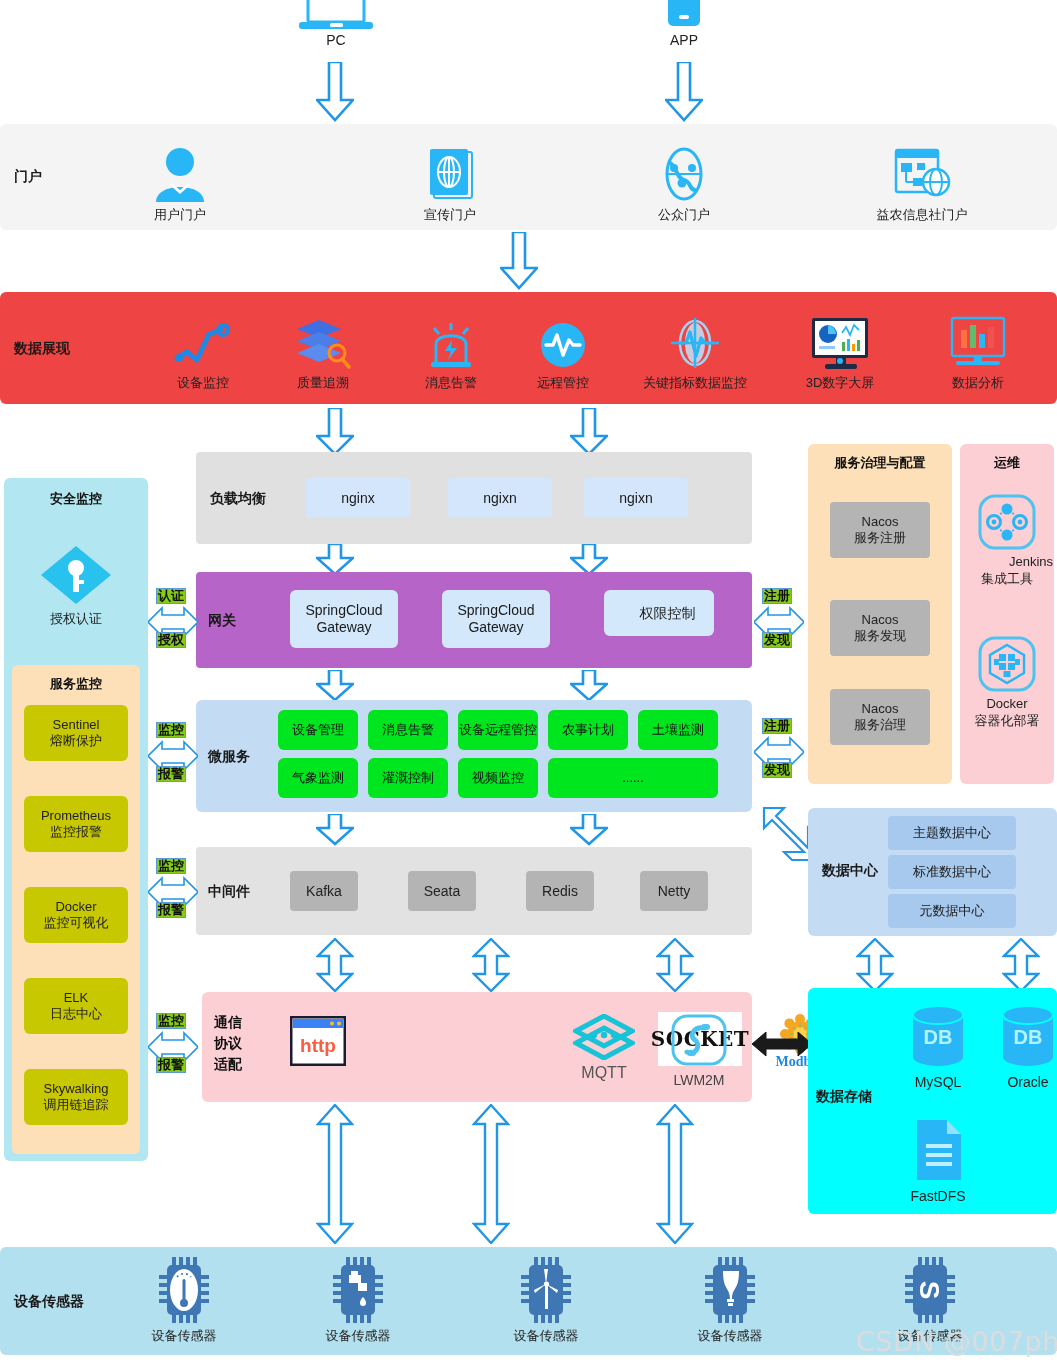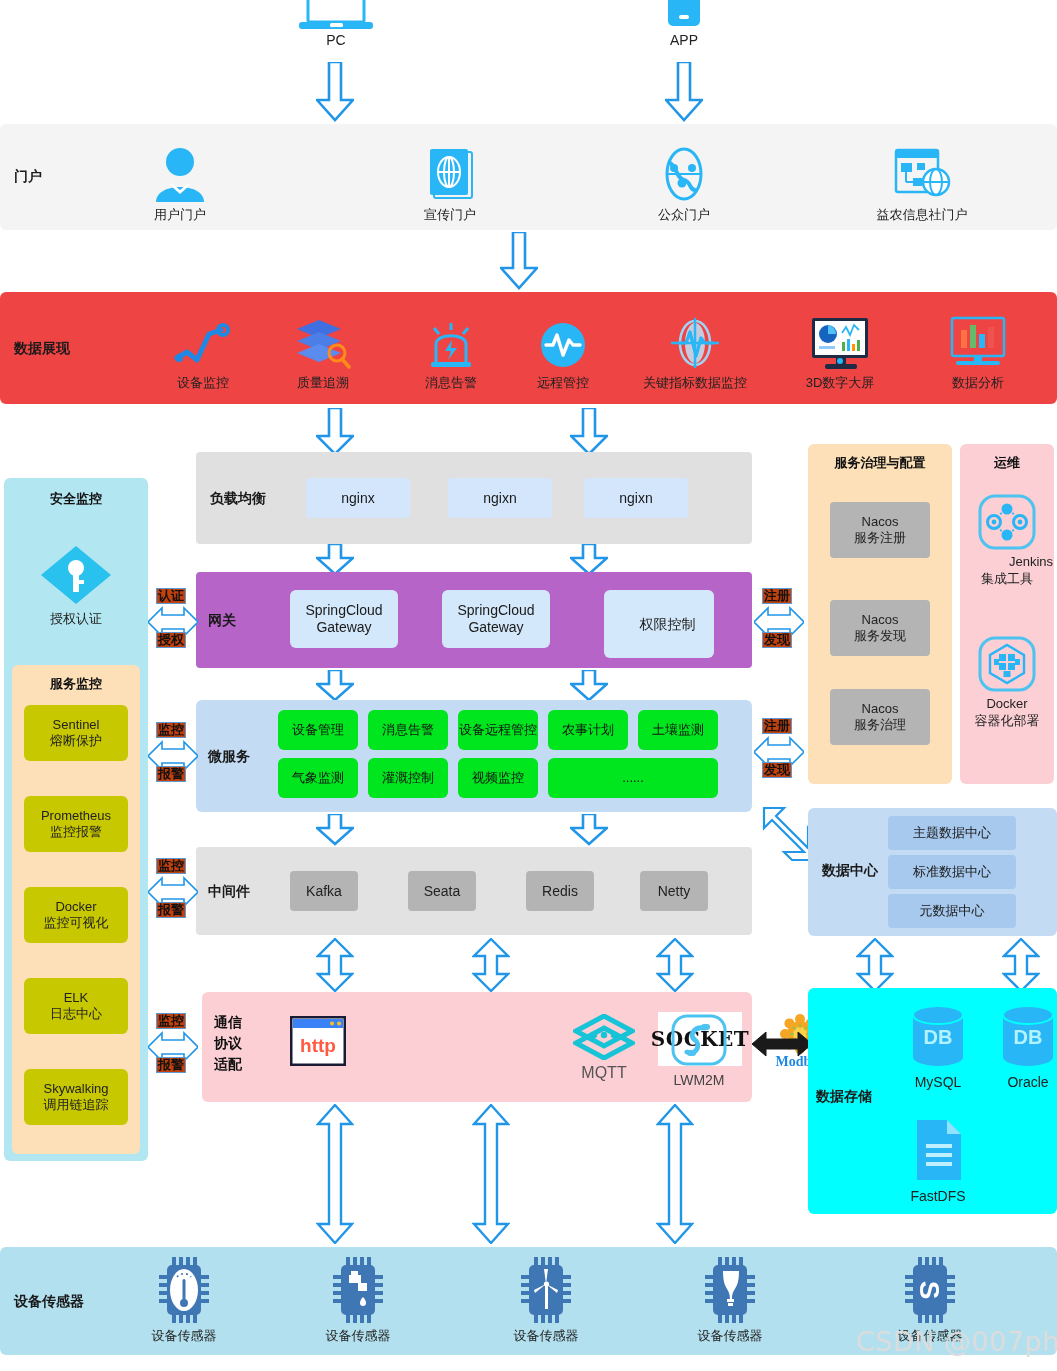--- a/index.html
+++ b/index.html
@@ -140,21 +140,21 @@
     display: flex; align-items: center; justify-content: center;
     font-size: 13px; color: #1a1a1a;
   }
   
   #ds-panel {
     left: 808px; top: 988px; width: 249px; height: 226px;
     background: #0ff; border-radius: 6px;
   }
   .conn-txt {
     font-size: 13px; font-weight: bold; color: #111;
-    background: #c2410c; line-height: 1.05; z-index:2;
+    background: #84cc16; line-height: 1.05; z-index:2;
     padding: 0 1px;
   }
   .watermark {
     font-size: 27px; color: #dcdcdc; font-family: "DejaVu Sans", sans-serif;
     letter-spacing: 0.5px; white-space: nowrap;
   }
 </style>
 </head>
 <body>
 
@@ -348,21 +348,21 @@
     <path d="M13 0 L25 0 L25 14 L37 14 L19 30 L1 14 L13 14 Z" fill="#fff" stroke="#2196e8" stroke-width="2.6"></path>
   </svg>
   <svg class="abs" style="left:570px;top:544px" width="38" height="32" viewBox="0 0 38 32">
     <path d="M13 0 L25 0 L25 14 L37 14 L19 30 L1 14 L13 14 Z" fill="#fff" stroke="#2196e8" stroke-width="2.6"></path>
   </svg>
 
   <div id="gw-band" class="abs">
     <div class="band-label abs" style="left:12px;top:40px;">网关</div>
     <div class="gw-chip abs" style="left:94px;top:18px;width:108px;height:58px;">SpringCloud Gateway</div>
     <div class="gw-chip abs" style="left:246px;top:18px;width:108px;height:58px;">SpringCloud Gateway</div>
-    <div class="gw-chip abs" style="left:408px;top:18px;width:110px;height:68px;padding-left:17px;">权限控制</div>
+    <div class="gw-chip abs" style="left:408px;top:18px;width:110px;height:46px;padding-left:17px;">权限控制</div>
   </div>
 
   <svg class="abs" style="left:316px;top:670px" width="38" height="32" viewBox="0 0 38 32">
     <path d="M13 0 L25 0 L25 14 L37 14 L19 30 L1 14 L13 14 Z" fill="#fff" stroke="#2196e8" stroke-width="2.6"></path>
   </svg>
   <svg class="abs" style="left:570px;top:670px" width="38" height="32" viewBox="0 0 38 32">
     <path d="M13 0 L25 0 L25 14 L37 14 L19 30 L1 14 L13 14 Z" fill="#fff" stroke="#2196e8" stroke-width="2.6"></path>
   </svg>
 
   <div id="ms-band" class="abs">

